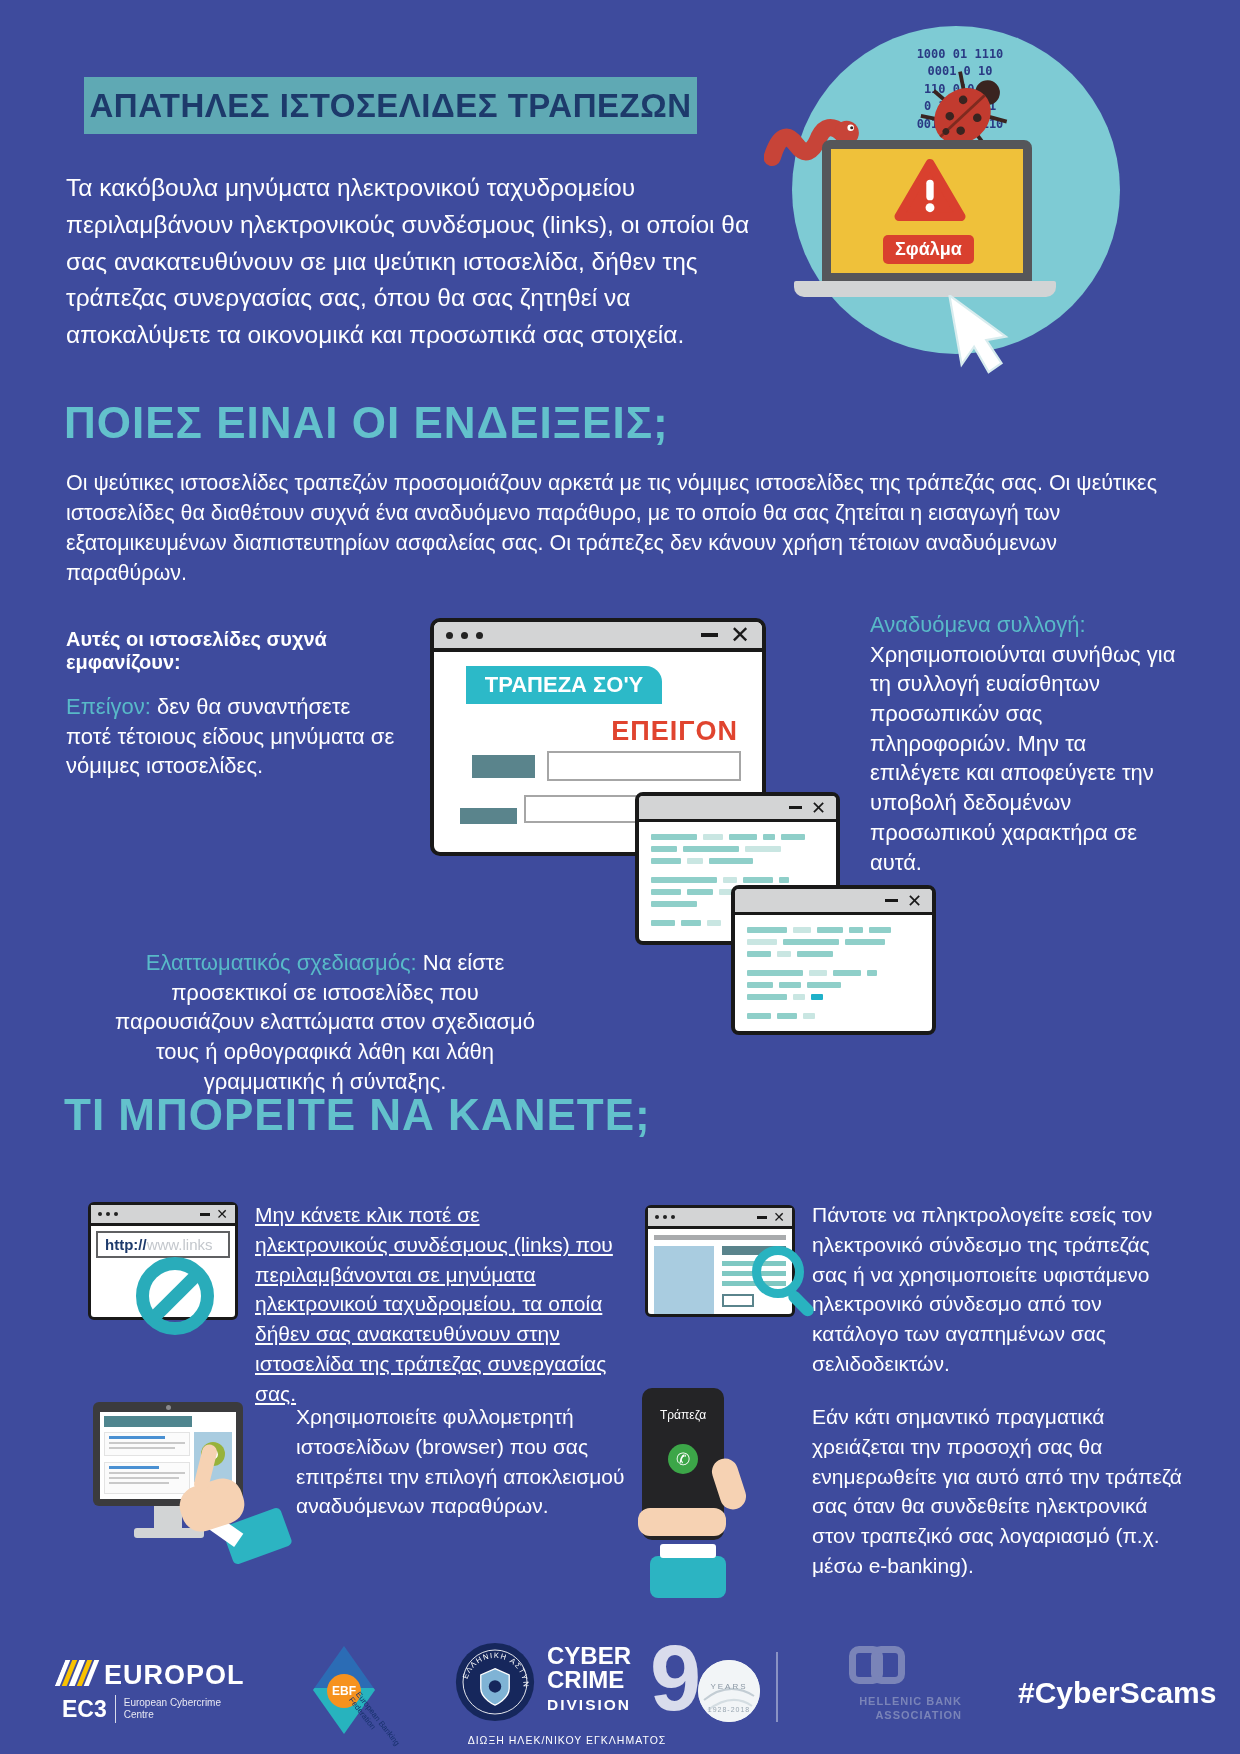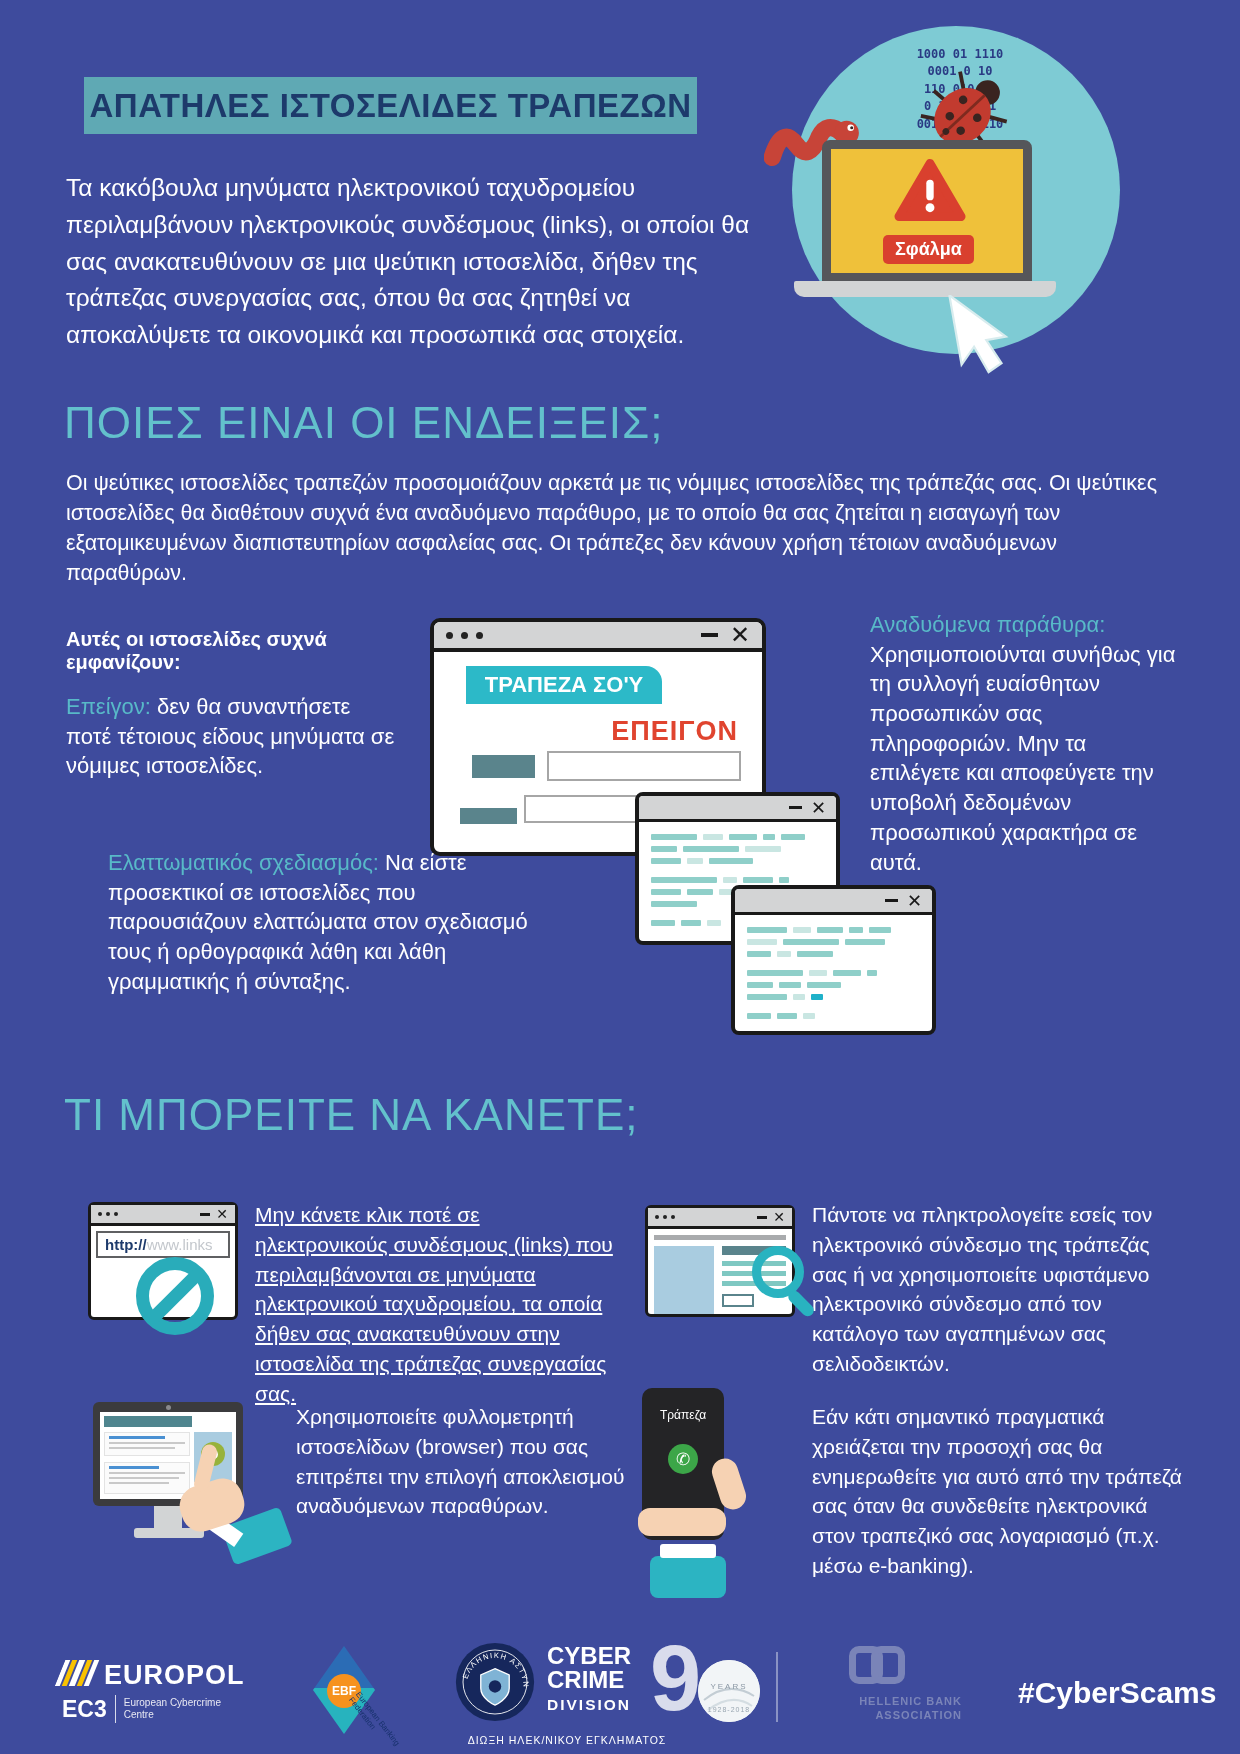--- a/index.html
+++ b/index.html
@@ -21,29 +21,29 @@
                    border: 9px solid #55565A; border-radius: 8px 8px 0 0; }
   .laptop-base { left: 794px; top: 281px; width: 262px; height: 16px; background: #D2D4D5; border-radius: 2px 2px 10px 10px; }
   .warn-tri { left: 893px; top: 156px; width: 74px; height: 68px; }
   .error-label { left: 883px; top: 235px; background: #D9402E; color: #fff; font-size: 18px; font-weight: 700;
                  padding: 4px 12px; border-radius: 5px; }
   .bug { left: 922px; top: 62px; width: 95px; height: 95px; transform: rotate(12deg); }
   .worm { left: 764px; top: 106px; width: 102px; height: 64px; }
   .cursor { left: 946px; top: 290px; width: 74px; height: 88px; transform: rotate(-10deg); z-index: 5; }
 
   
-  .section-heading { color: #63C1CC; font-size: 44px; font-weight: 400; letter-spacing: 1px; white-space: nowrap; }
+  .section-heading { color: #63C1CC; font-size: 44px; font-weight: 700; letter-spacing: 1px; white-space: nowrap; }
   #signs-heading { left: 64px; top: 398px; }
   #actions-heading { left: 64px; top: 1090px; }
   .signs-paragraph { left: 66px; top: 468px; width: 1112px; color: #fff; font-size: 21.5px; line-height: 1.4; font-weight: 500; }
   .often-label { left: 66px; top: 628px; width: 380px; color: #fff; font-size: 20px; font-weight: 700; }
   .note { color: #fff; font-size: 22px; line-height: 1.35; font-weight: 500; }
   .urgent-note { left: 66px; top: 692px; width: 330px; }
   .popup-note { left: 870px; top: 610px; width: 308px; }
-  .design-note { left: 108px; top: 848px; width: 434px; }
+  .design-note { left: 108px; top: 948px; width: 434px; text-align: center; }
   .term { color: #58B9C8; }
 
   
   .window { position: absolute; background: #fff; border: 4px solid #191919; border-radius: 10px; overflow: hidden; }
   .titlebar { height: 30px; background: #D3D4D5; border-bottom: 4px solid #191919;
               display: flex; align-items: center; padding: 0 12px; }
   .dot { width: 7px; height: 7px; border-radius: 50%; background: #222; margin-right: 8px; }
   .tb-spacer { flex: 1; }
   .tb-min { width: 17px; height: 4px; background: #191919; margin-right: 12px; }
   .tb-close { font-size: 24px; font-weight: 700; color: #191919; line-height: 1; font-family: "DejaVu Sans", sans-serif; }
@@ -238,21 +238,21 @@
     <svg viewBox="0 0 60 80" width="74" height="88">
       <polygon points="6,0 6,64 20,50 29,75 42,69 32,46 50,46" fill="#FFFFFF" stroke="#D8ECEE" stroke-width="2"></polygon>
     </svg>
   </span>
 
   <h2 class="abs section-heading" id="signs-heading">ΠΟΙΕΣ ΕΙΝΑΙ ΟΙ ΕΝΔΕΙΞΕΙΣ;</h2>
   <p class="abs signs-paragraph">Οι ψεύτικες ιστοσελίδες τραπεζών προσομοιάζουν αρκετά με τις νόμιμες ιστοσελίδες της τράπεζάς σας. Οι ψεύτικες ιστοσελίδες θα διαθέτουν συχνά ένα αναδυόμενο παράθυρο, με το οποίο θα σας ζητείται η εισαγωγή των εξατομικευμένων διαπιστευτηρίων ασφαλείας σας. Οι τράπεζες δεν κάνουν χρήση τέτοιων αναδυόμενων παραθύρων.</p>
   <p class="abs often-label">Αυτές οι ιστοσελίδες συχνά εμφανίζουν:</p>
   <p class="abs note urgent-note"><span class="term">Επείγον:</span><span> δεν θα συναντήσετε ποτέ τέτοιους είδους μηνύματα σε νόμιμες ιστοσελίδες.</span></p>
   <div class="abs note popup-note">
-    <div class="term">Αναδυόμενα παράθυρα:</div>
+    <div class="term">Αναδυόμενα συλλογή:</div>
     <div>Χρησιμοποιούνται συνήθως για τη συλλογή ευαίσθητων προσωπικών σας πληροφοριών. Μην τα επιλέγετε και αποφεύγετε την υποβολή δεδομένων προσωπικού χαρακτήρα σε αυτά.</div>
   </div>
   <p class="abs note design-note"><span class="term">Ελαττωματικός σχεδιασμός:</span><span> Να είστε προσεκτικοί σε ιστοσελίδες που παρουσιάζουν ελαττώματα στον σχεδιασμό τους ή ορθογραφικά λάθη και λάθη γραμματικής ή σύνταξης.</span></p>
 
   <div class="window" id="main-window">
     <div class="titlebar">
       <span class="dot"></span>
       <span class="dot"></span>
       <span class="dot"></span>
       <span class="tb-spacer"></span>

